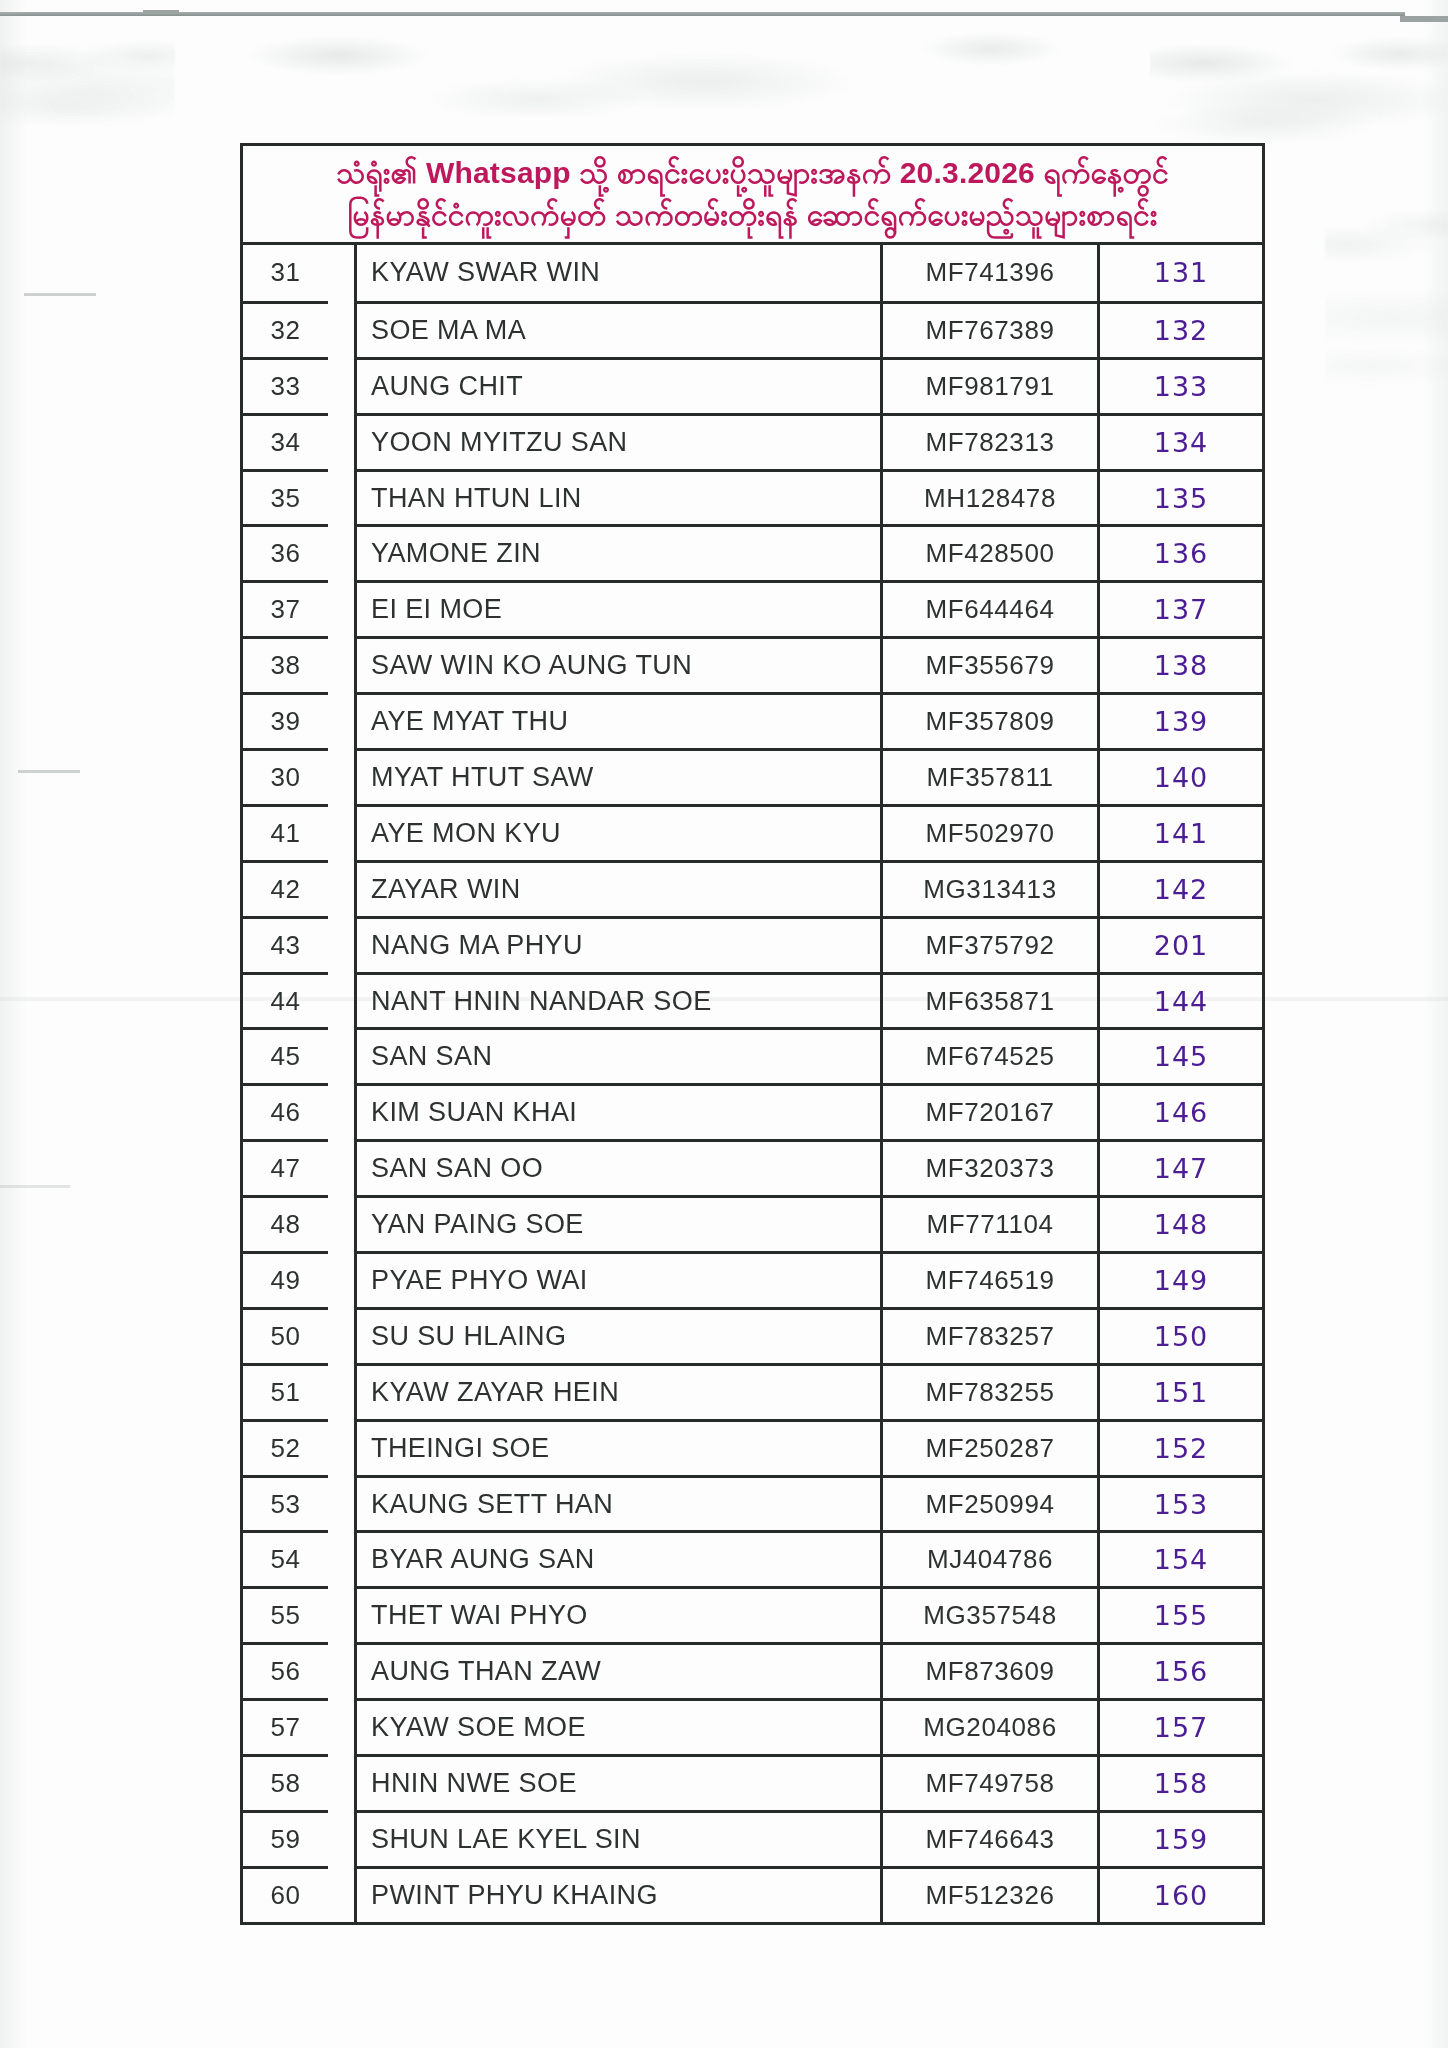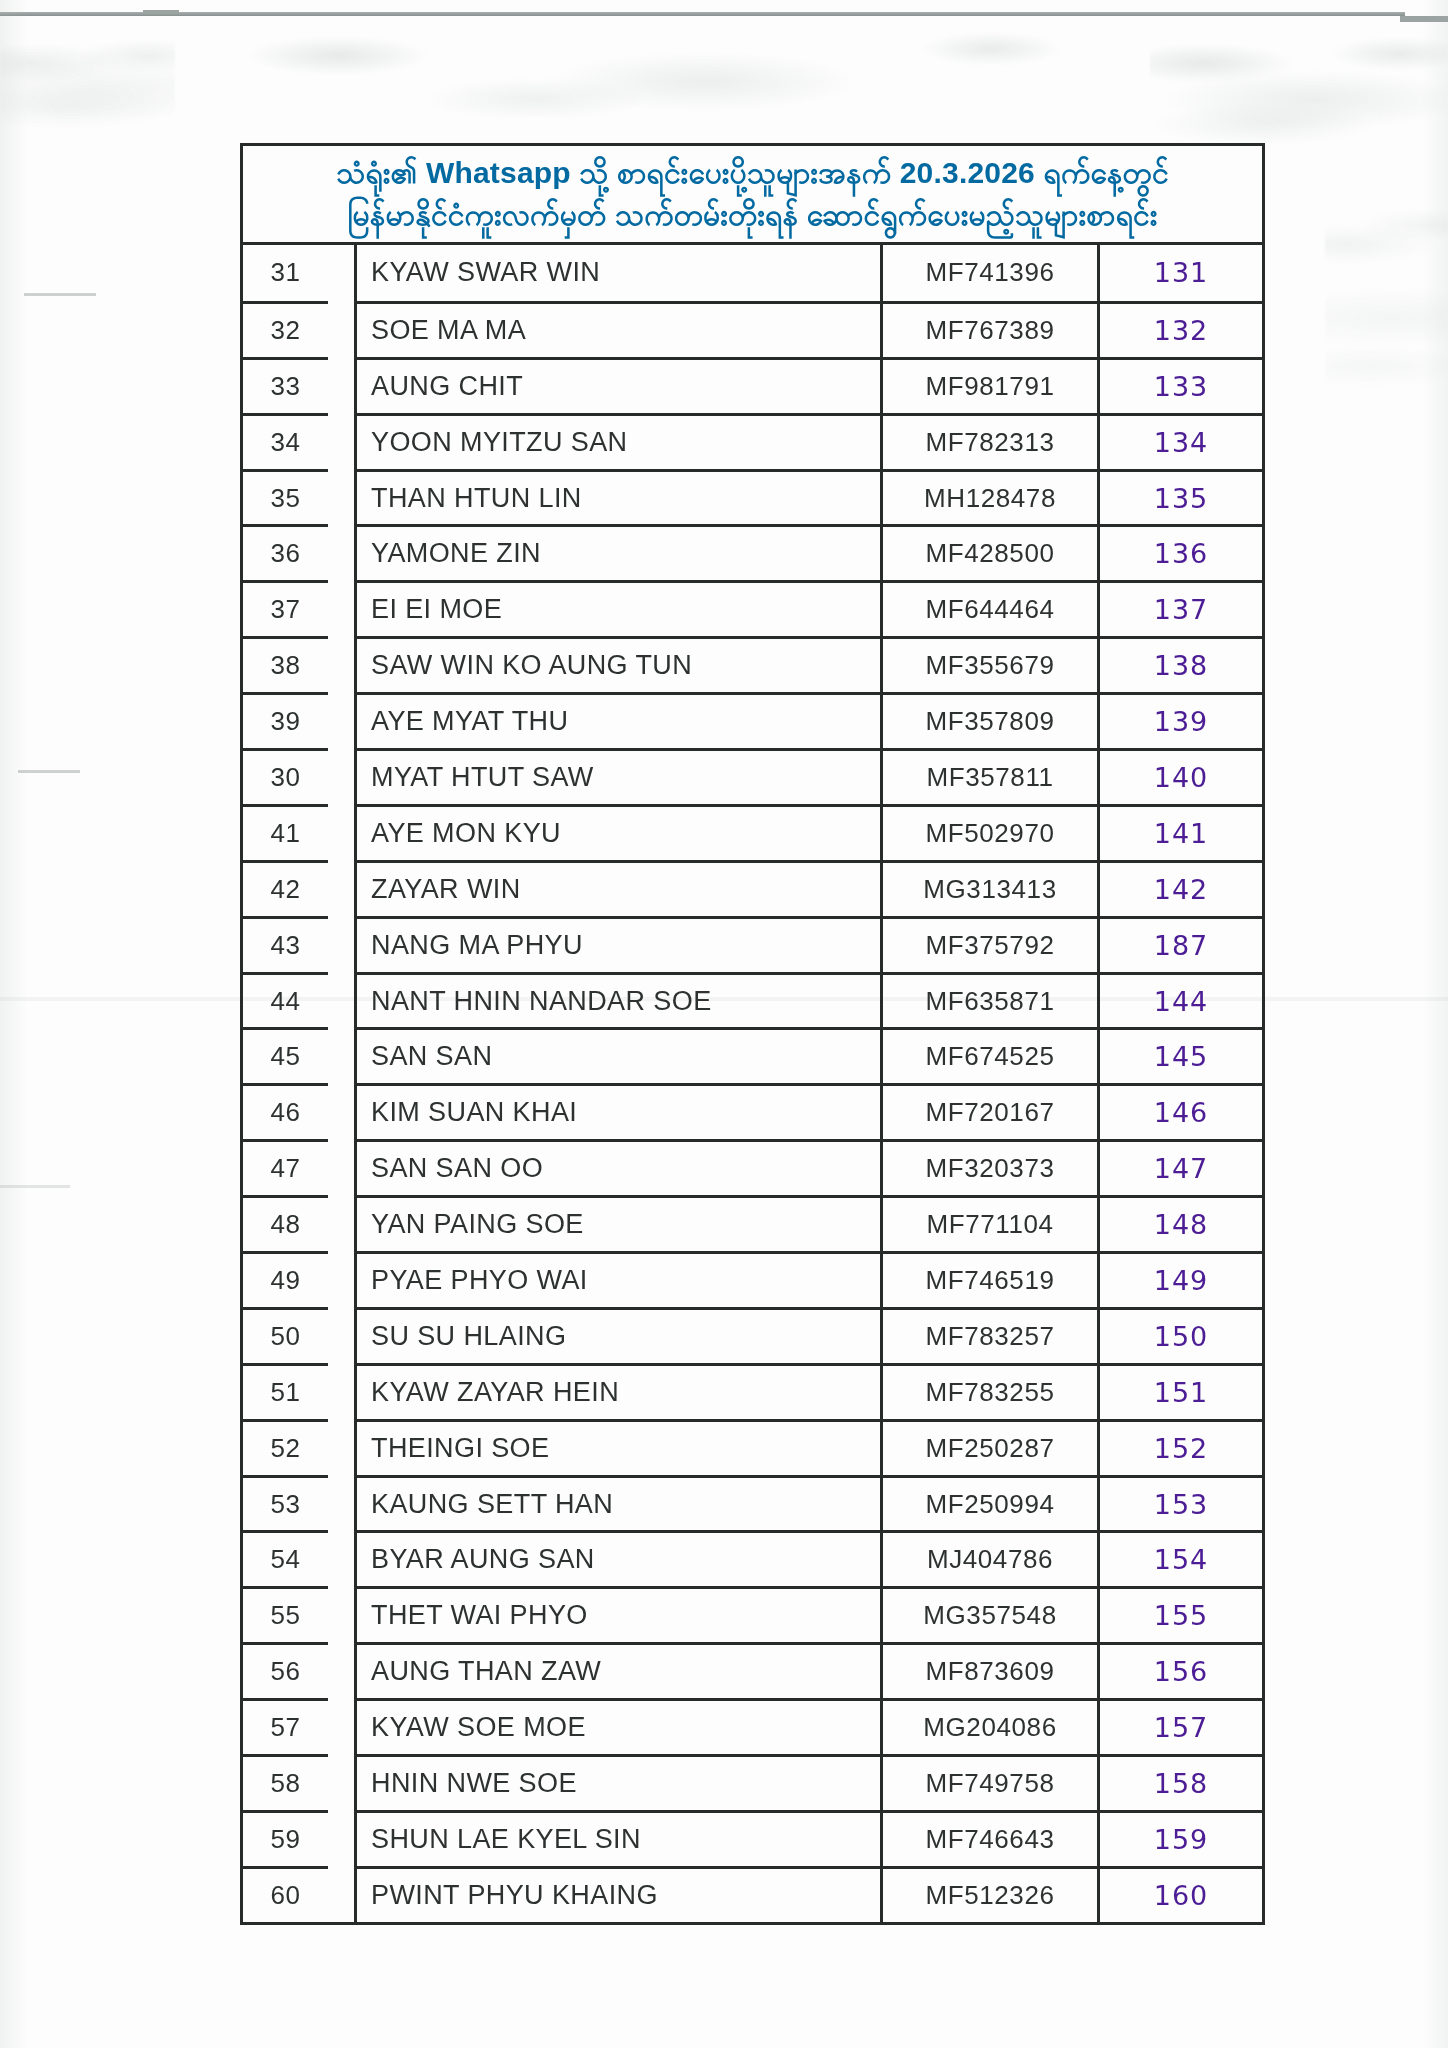--- a/index.html
+++ b/index.html
@@ -70,21 +70,21 @@
     height:99px;
     border-bottom:3px solid var(--border);
     display:flex;flex-direction:column;justify-content:space-evenly;
     text-align:center;
     padding:2px 6px;
   }
   .title-line{
     font-weight:700;
     font-size:30px;
     line-height:1.15;
-    color:#0369a1;
+    color:#be185d;
     letter-spacing:.2px;
     white-space:nowrap;
   }
   .rows{
     display:grid;
     grid-template-columns:85px 552px 217px 165px;
     grid-auto-rows:55.9px;
   }
   .cell{
     border-top:3px solid var(--border);
@@ -185,21 +185,21 @@
     <div class="cell c-serial">141</div>
 
     <div class="cell c-no">42</div>
     <div class="cell c-name">ZAYAR WIN</div>
     <div class="cell c-pass">MG313413</div>
     <div class="cell c-serial">142</div>
 
     <div class="cell c-no">43</div>
     <div class="cell c-name">NANG MA PHYU</div>
     <div class="cell c-pass">MF375792</div>
-    <div class="cell c-serial">187</div>
+    <div class="cell c-serial">201</div>
 
     <div class="cell c-no">44</div>
     <div class="cell c-name">NANT HNIN NANDAR SOE</div>
     <div class="cell c-pass">MF635871</div>
     <div class="cell c-serial">144</div>
 
     <div class="cell c-no">45</div>
     <div class="cell c-name">SAN SAN</div>
     <div class="cell c-pass">MF674525</div>
     <div class="cell c-serial">145</div>

